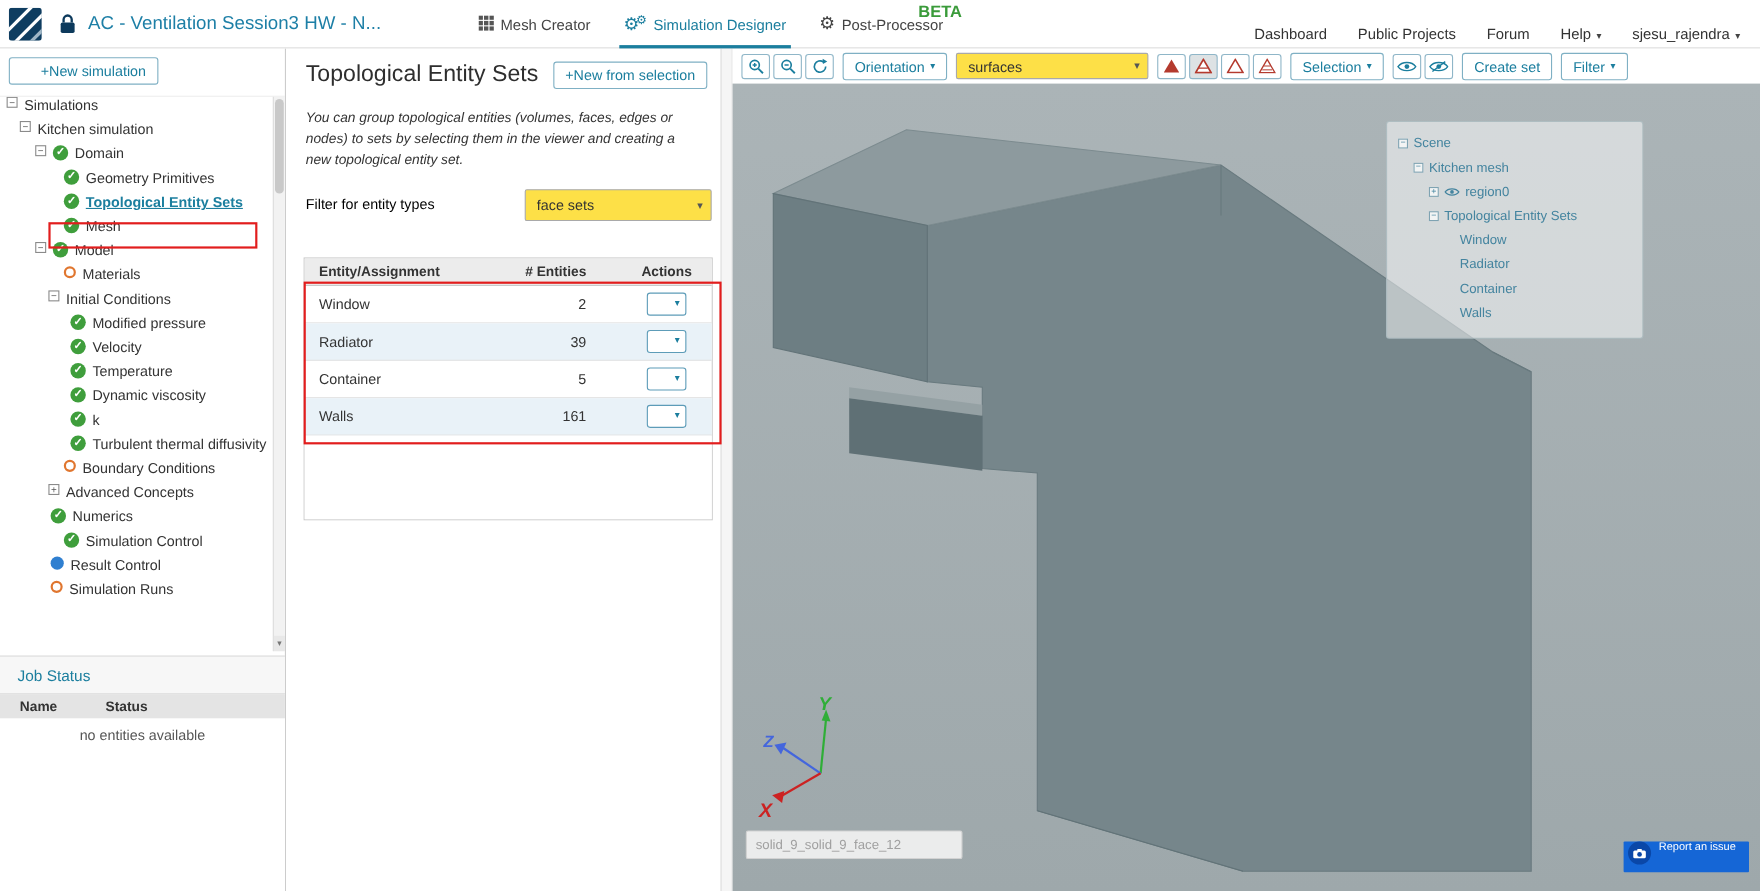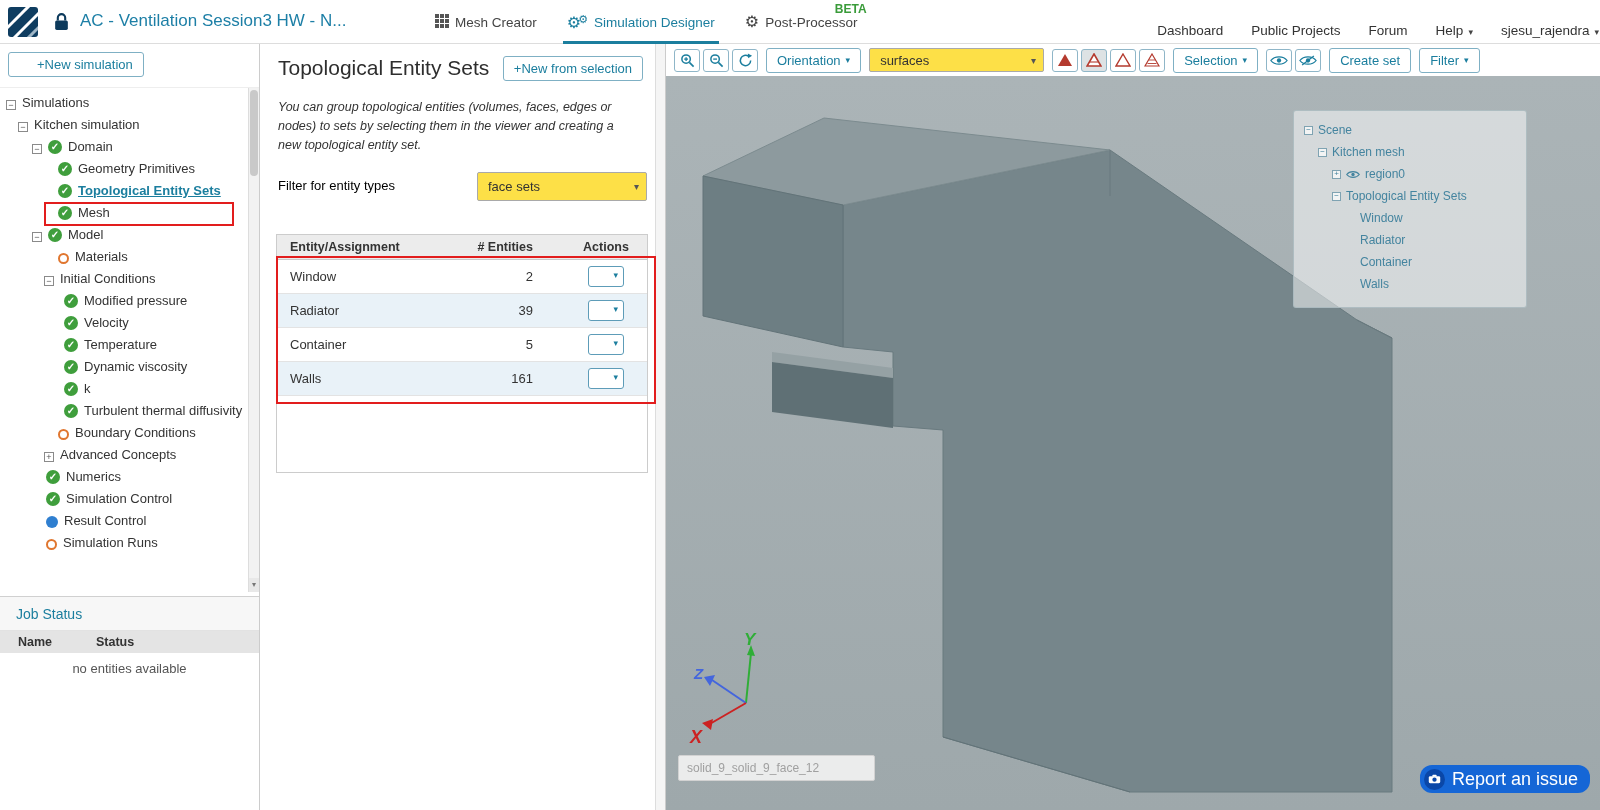--- a/index.html
+++ b/index.html
@@ -8,35 +8,35 @@
 
   
   .header { position:absolute; top:0; left:0; right:0; height:44px; background:#fff; border-bottom:1px solid #ddd; z-index:40; }
   .logo { position:absolute; left:8px; top:7px; }
   .lock { position:absolute; left:54px; top:12px; }
   .ptitle { position:absolute; left:80px; top:11px; font-size:17px; color:#1d7fa6; font-weight:500; }
   .topnav { position:absolute; left:435px; top:0; height:44px; display:flex; align-items:center; }
   .navitem { position:relative; height:44px; display:flex; align-items:center; gap:6px; margin-right:30px; font-size:13.5px; color:#444; cursor:pointer; }
   .navitem.active { color:#1b7e9e; }
   .navitem.active::after { content:""; position:absolute; left:-4px; right:-4px; bottom:0; height:3px; background:#1b7e9e; }
-  .beta { position:absolute; top:2px; left:90px; font-size:12px; color:#3a9b3a; font-weight:bold; }
-  .rightnav { position:absolute; right:1px; top:0; height:60px; display:flex; align-items:center; gap:28px; font-size:13.5px; color:#333;justify-content:space-between; }
+  .beta { position:absolute; top:2px; left:90px; font-size:15px; color:#3a9b3a; font-weight:bold; }
+  .rightnav { position:absolute; right:18px; top:0; height:60px; display:flex; align-items:center; gap:28px; font-size:13.5px; color:#333;justify-content:space-between; }
   .rlink { cursor:pointer; }
   .drop::after { content:"▾"; font-size:9px; margin-left:5px; color:#1b7e9e; }
   .drop.dk::after { color:#444; }
   .gearicon { color:#1b7e9e; font-size:16px; line-height:1; }
   .gearicon.dark { color:#444; }
 
   
   .sidebar { position:absolute; top:44px; left:0; width:260px; bottom:0; background:#fff; border-right:1px solid #ccc; }
   .newsim { position:absolute; top:0; left:0; right:0; height:44px; border-bottom:1px solid #eee; }
   .btn-outline { display:inline-flex; align-items:center; border:1px solid #7fb0c4; background:#fff; color:#1b7e9e; border-radius:3px; font-size:13px; padding:4px 10px; cursor:pointer; font-family:inherit; white-space:nowrap; }
   .newsim .btn-outline { margin:8px 0 0 8px;padding-left:28px; }
   .tree { position:absolute; top:44px; left:0; right:0; height:504px; overflow:hidden; }
-  .ti { height:22px; display:flex; align-items:flex-end; font-size:13px; color:#333; cursor:pointer; }
+  .ti { height:22px; display:flex; align-items:flex-start; font-size:13px; color:#333; cursor:pointer; }
   .tl { white-space:nowrap; }
   .ti.sel .tl { color:#1b7e9e; font-weight:bold; text-decoration:underline; }
   .exp { flex:none; width:10px; height:10px; border:1px solid #8a8a8a; background:#fff; display:inline-flex; align-items:center; justify-content:center; font-size:9px; line-height:1; color:#555; margin-right:6px; }
   .exp.minus::before { content:"−"; } .exp.plus::before { content:"+"; }
   .st { flex:none; margin-right:6px; }
   .ic-check { width:14px; height:14px; border-radius:50%; background:#3f9e3c; color:#fff; font-size:10px; line-height:14px; text-align:center; font-weight:bold; }
   .ic-check::before { content:"✓"; }
   .ic-warn { width:11px; height:11px; border-radius:50%; border:2px solid #e0762f; background:#fff; }
   .ic-info { width:12px; height:12px; border-radius:50%; background:#2f7fd0; }
   .vscroll { position:absolute; right:0; top:44px; width:11px; height:504px; background:#f2f2f2; border-left:1px solid #ddd; }
@@ -74,27 +74,27 @@
   
   .viewer { position:absolute; top:44px; left:666px; right:0; bottom:0; background:#fff; }
   .vtoolbar { height:32px; display:flex; align-items:center; gap:8px; padding-left:8px; background:#fff; }
   .tgroup { display:flex; gap:3px; }
   .ibtn { width:26px; height:23px; border:1px solid #8fb6c8; background:#fff; border-radius:3px; display:inline-flex; align-items:center; justify-content:center; cursor:pointer; padding:0; }
   .ibtn.pressed { background:#dde2e4; }
   .sel-box.wide { width:175px; height:24px; }
   .viewport { position:absolute; top:32px; left:0; right:0; bottom:0; background:linear-gradient(#abb4b7,#9ea8ab); overflow:hidden; }
   .model { position:absolute; inset:0; }
 
-  .scenetree { position:absolute; left:627px; top:34px; width:234px; height:198px; background:rgba(255,255,255,0.5); border:1px solid rgba(170,185,190,0.9); border-radius:3px; padding-top:8px; }
+  .scenetree { position:absolute; left:594px; top:34px; width:234px; height:198px; background:rgba(255,255,255,0.5); border:1px solid rgba(170,185,190,0.9); border-radius:3px; padding-top:8px; }
   .strow { height:22px; display:flex; align-items:center; font-size:12px; color:#44849f; cursor:pointer; }
   .strow .exp { width:9px; height:9px; font-size:8px; margin-right:5px; border-color:#7fa3b2; color:#44849f; background:rgba(255,255,255,0.7); }
 
   .axes { position:absolute; left:20px; top:555px; }
   .selbox { position:absolute; left:12px; top:679px; width:197px; height:26px; background:rgba(243,243,243,0.9); border:1px solid #d2d2d2; border-radius:2px; font-size:12px; color:#a0a0a0; display:flex; align-items:center; padding-left:8px; }
-  .report { position:absolute; right:10px; top:689px; height:28px; background:#1566d6; border-radius:12px; display:flex; align-items:center; gap:7px; padding:0 12px 0 4px; color:#fff; font-size:18px; cursor:pointer; }
+  .report { position:absolute; right:10px; top:689px; height:28px; background:#1566d6; border-radius:1px; display:flex; align-items:flex-start; gap:7px; padding:0 12px 0 4px; color:#fff; font-size:10px; cursor:pointer; }
   .camwrap { width:21px; height:21px; border-radius:50%; background:#0a47a8; display:flex; align-items:center; justify-content:center; }
 
   
   .hl { position:absolute; border:2px solid #e21d1d; pointer-events:none; z-index:60; }
   .hl1 { left:44px; top:202px; width:190px; height:24px; }
   .hl2 { left:276px; top:256px; width:380px; height:148px; }
 </style>
 </head>
 <body>
 
@@ -227,21 +227,21 @@
           <span class="tl">Boundary Conditions</span>
         </div>
       <div class="ti" style="padding-left:44px">
           <span class="exp plus"></span>
           <span class="tl">Advanced Concepts</span>
         </div>
       <div class="ti" style="padding-left:46px">
           <span class="st ic-check"></span>
           <span class="tl">Numerics</span>
         </div>
-      <div class="ti" style="padding-left:46px">
+      <div class="ti" style="padding-left:58px">
           <span class="st ic-check"></span>
           <span class="tl">Simulation Control</span>
         </div>
       <div class="ti" style="padding-left:46px">
           <span class="st ic-info"></span>
           <span class="tl">Result Control</span>
         </div>
       <div class="ti" style="padding-left:46px">
           <span class="st ic-warn"></span>
           <span class="tl">Simulation Runs</span>

